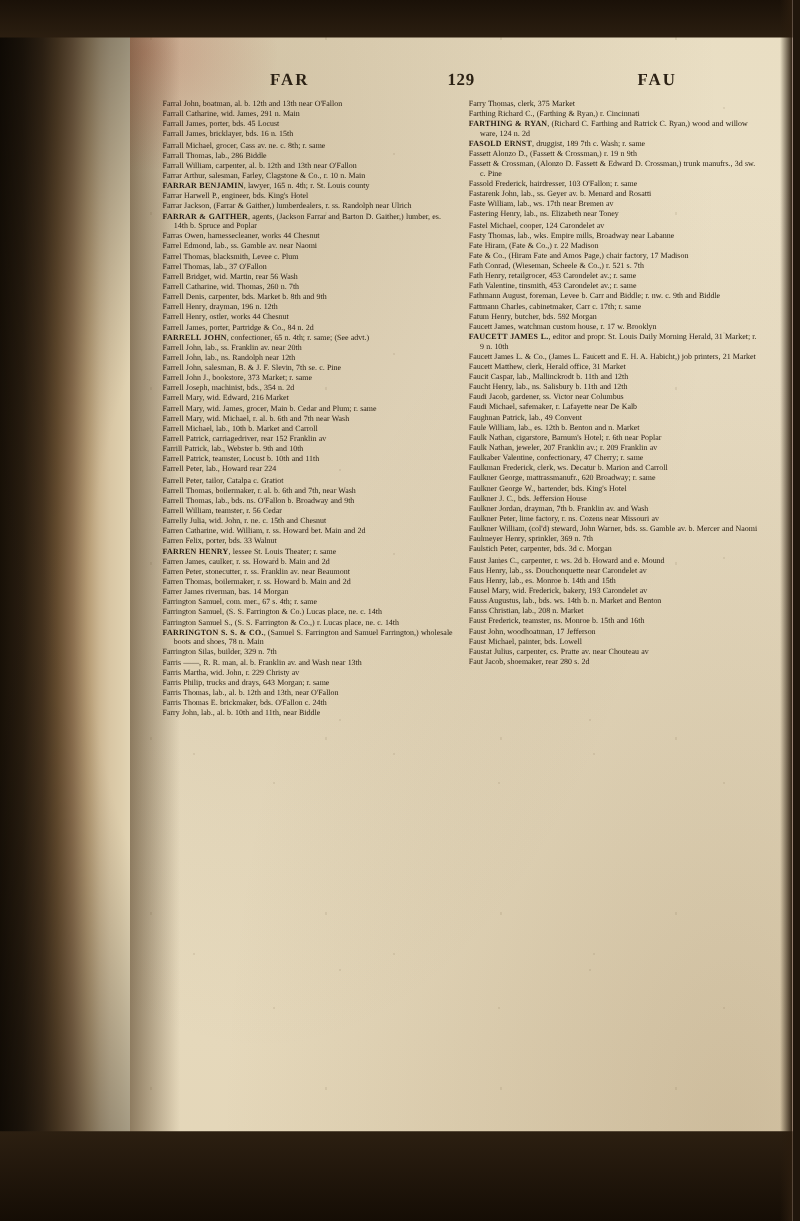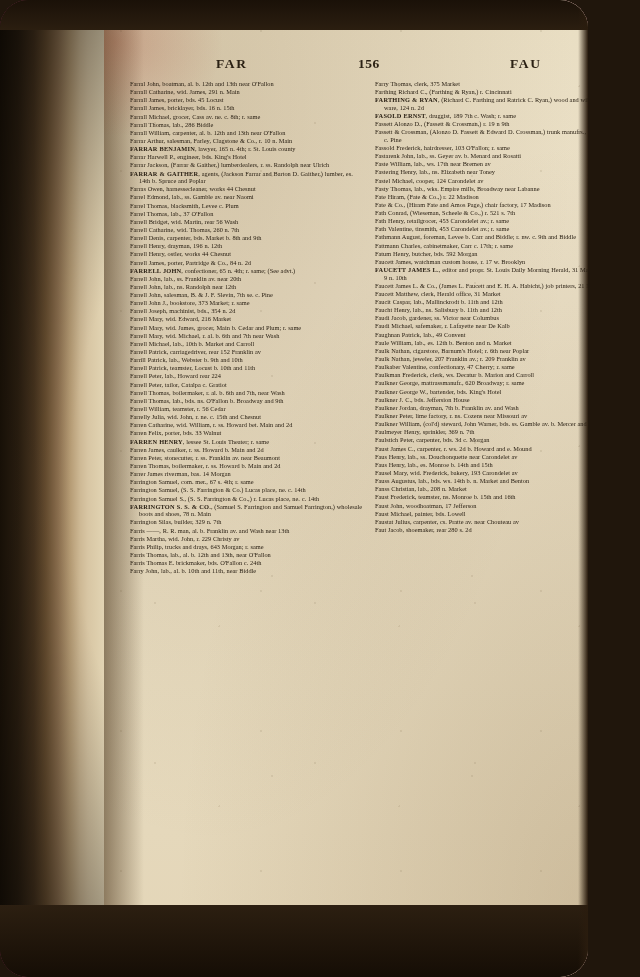--- a/index.html
+++ b/index.html
@@ -1,22 +1,21 @@
 <!DOCTYPE html>
 <html><head>
 <meta charset="utf-8">
 <style>
   html,body{margin:0;padding:0;background:#20160c;}
   #page{
     position:relative;
-    width:588px;height:977px;
+    width:634px;height:977px;
     overflow:hidden;
     background:#ec4899;
     font-family:"Liberation Serif", serif;
-    border-radius:28px;
   }
   
   #book{
     position:absolute;left:0;top:0;width:640px;height:977px;
     background:
       radial-gradient(ellipse at 50% 50%, rgba(0,0,0,0) 55%, rgba(0,0,0,0.55) 100%),
       linear-gradient(90deg,#1d1409 0px,#2e2112 18px,#4a3620 34px,#6b5132 46px,#8e7150 58px,#b59b74 70px,#cdb894 80px,#d8c6a4 88px,#ddcdab 96px,#e2d4b4 104px,#e6d9bb 112px,#e8dcc0 640px);
   }
   
   #sheet{
@@ -94,21 +93,21 @@
   <div id="spine-shadow"></div>
   <div id="stain"></div>
   <div id="speckle"></div>
   <div class="band" id="band-top"></div>
   <div class="band" id="band-bot"></div>
   <div id="right-edge"></div>
 
   <div id="content">
     <div id="head">
       <div class="head-l">FAR</div>
-      <div class="head-c">156</div>
+      <div class="head-c">129</div>
       <div class="head-r">FAU</div>
       <div id="rule"></div>
     </div>
 
     <div id="cols">
       <div class="col" id="col-left">
           <p class="entry">Farral John, boatman, al. b. 12th and 13th near O'Fallon</p>
           <p class="entry">Farrall Catharine, wid. James, 291 n. Main</p>
           <p class="entry">Farrall James, porter, bds. 45 Locust</p>
           <p class="entry">Farrall James, bricklayer, bds. 16 n. 15th</p>

